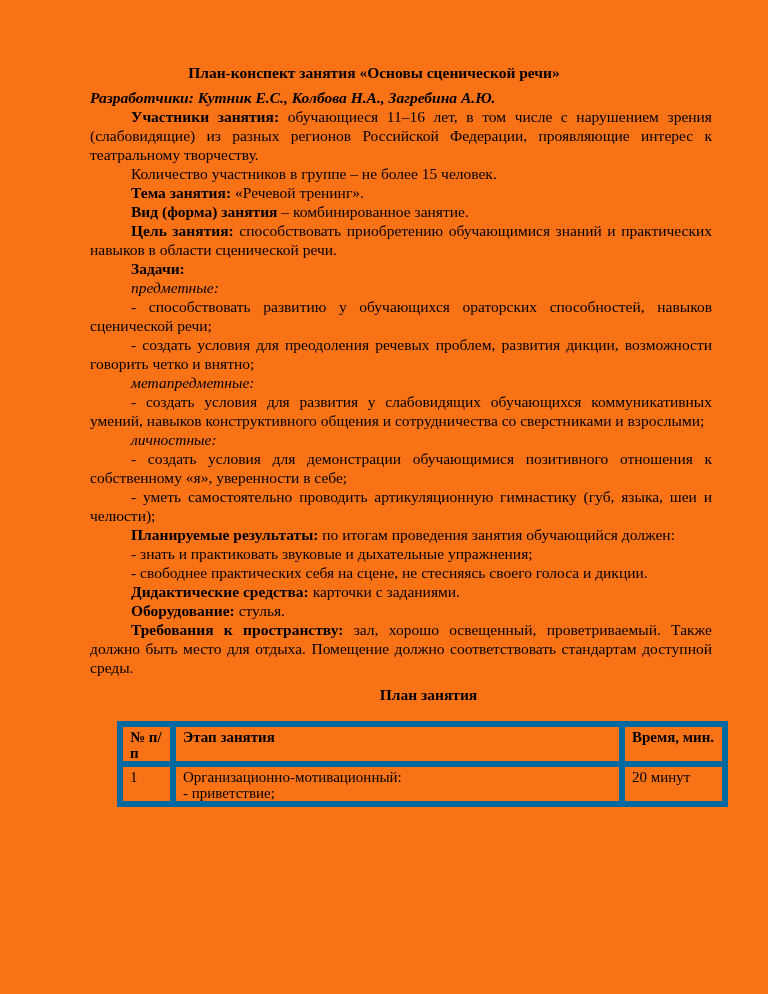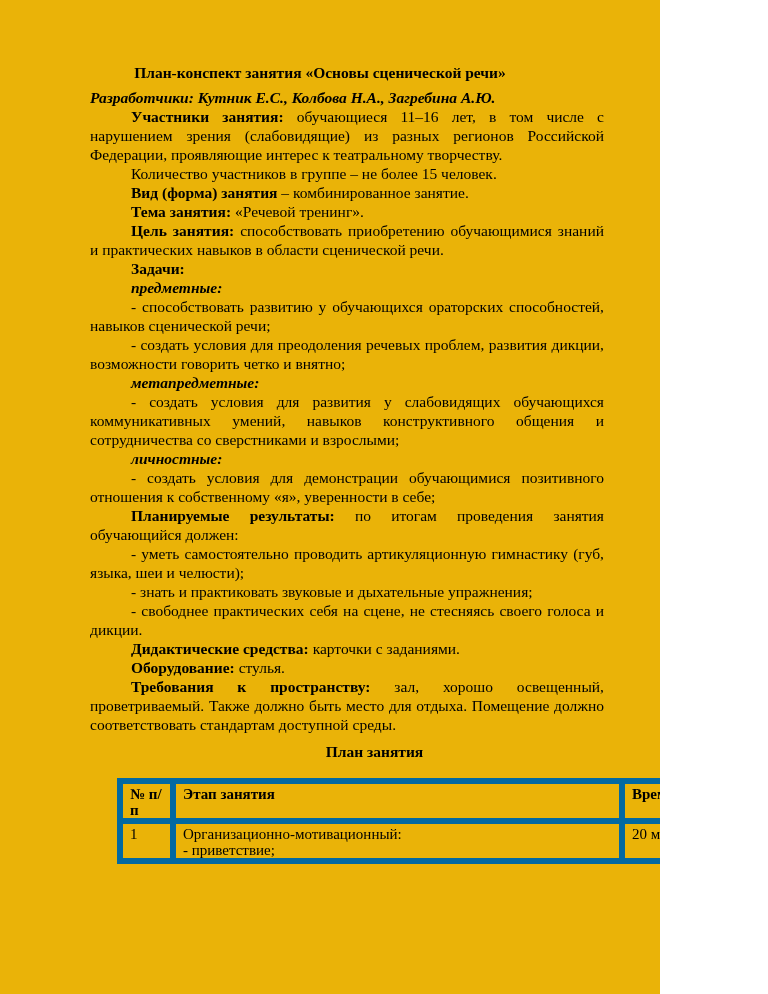--- a/index.html
+++ b/index.html
@@ -4,43 +4,43 @@
 <style>
   * { margin: 0; padding: 0; box-sizing: border-box; }
   html, body { background: #ffffff; }
   body {
     width: 768px; height: 994px;
     font-family: "Liberation Serif", "DejaVu Serif", serif;
     color: #000000;
     overflow: hidden;
   }
   .page {
-    width: 660px; height: 994px;
+    width: 768px; height: 994px;
     padding: 63px 56px 0 90px;
-    background: #eab308;
+    background: #f97316;
     overflow: hidden;
   }
   p {
     font-size: 15.5px;
     line-height: 19px;
     text-align: justify;
   }
   .title {
     text-align: center;
     font-weight: bold;
     margin-right: 54px;
     margin-bottom: 6px;
   }
   .byline {
     font-weight: bold;
     font-style: italic;
   }
   .para { text-indent: 41px; }
   .lbl { font-weight: bold; }
-  .lbl-bi { font-weight: bold; font-style: italic; }
+  .lbl-bi { font-weight: normal; font-style: italic; }
   .plan-heading {
     font-weight: bold;
     text-align: center;
     text-indent: 55px;
     margin-top: 8px;
   }
   table.plan {
     border-collapse: collapse;
     table-layout: fixed;
     width: 605px;
@@ -75,44 +75,44 @@
 <div class="page">
 
   <p class="title">План-конспект занятия «Основы сценической речи»</p>
 
   <p class="byline">Разработчики: Кутник Е.С., Колбова Н.А., Загребина А.Ю.</p>
 
   <p class="para"><span class="lbl">Участники занятия:</span><span> обучающиеся 11–16 лет, в том числе с нарушением зрения (слабовидящие) из разных регионов Российской Федерации, проявляющие интерес к театральному творчеству.</span></p>
 
   <p class="para">Количество участников в группе – не более 15 человек.</p>
 
+  <p class="para"><span class="lbl">Тема занятия:</span><span> «Речевой тренинг».</span></p>
+
   <p class="para"><span class="lbl">Вид (форма) занятия</span><span> – комбинированное занятие.</span></p>
-
-  <p class="para"><span class="lbl">Тема занятия:</span><span> «Речевой тренинг».</span></p>
 
   <p class="para"><span class="lbl">Цель занятия:</span><span> способствовать приобретению обучающимися знаний и практических навыков в области сценической речи.</span></p>
 
   <p class="para lbl">Задачи:</p>
 
   <p class="para lbl-bi">предметные:</p>
 
   <p class="para">- способствовать развитию у обучающихся ораторских способностей, навыков сценической речи;</p>
   <p class="para">- создать условия для преодоления речевых проблем, развития дикции, возможности говорить четко и внятно;</p>
 
   <p class="para lbl-bi">метапредметные:</p>
 
   <p class="para">- создать условия для развития у слабовидящих обучающихся коммуникативных умений, навыков конструктивного общения и сотрудничества со сверстниками и взрослыми;</p>
 
   <p class="para lbl-bi">личностные:</p>
 
   <p class="para">- создать условия для демонстрации обучающимися позитивного отношения к собственному «я», уверенности в себе;</p>
 
+  <p class="para">- уметь самостоятельно проводить артикуляционную гимнастику (губ, языка, шеи и челюсти);</p>
+
   <p class="para"><span class="lbl">Планируемые результаты:</span><span> по итогам проведения занятия обучающийся должен:</span></p>
-
-  <p class="para">- уметь самостоятельно проводить артикуляционную гимнастику (губ, языка, шеи и челюсти);</p>
   <p class="para">- знать и практиковать звуковые и дыхательные упражнения;</p>
   <p class="para">- свободнее практических себя на сцене, не стесняясь своего голоса и дикции.</p>
 
   <p class="para"><span class="lbl">Дидактические средства:</span><span> карточки с заданиями.</span></p>
 
   <p class="para"><span class="lbl">Оборудование:</span><span> стулья.</span></p>
 
   <p class="para"><span class="lbl">Требования к пространству:</span><span> зал, хорошо освещенный, проветриваемый. Также должно быть место для отдыха. Помещение должно соответствовать стандартам доступной среды.</span></p>
 
   <p class="plan-heading">План занятия</p>

